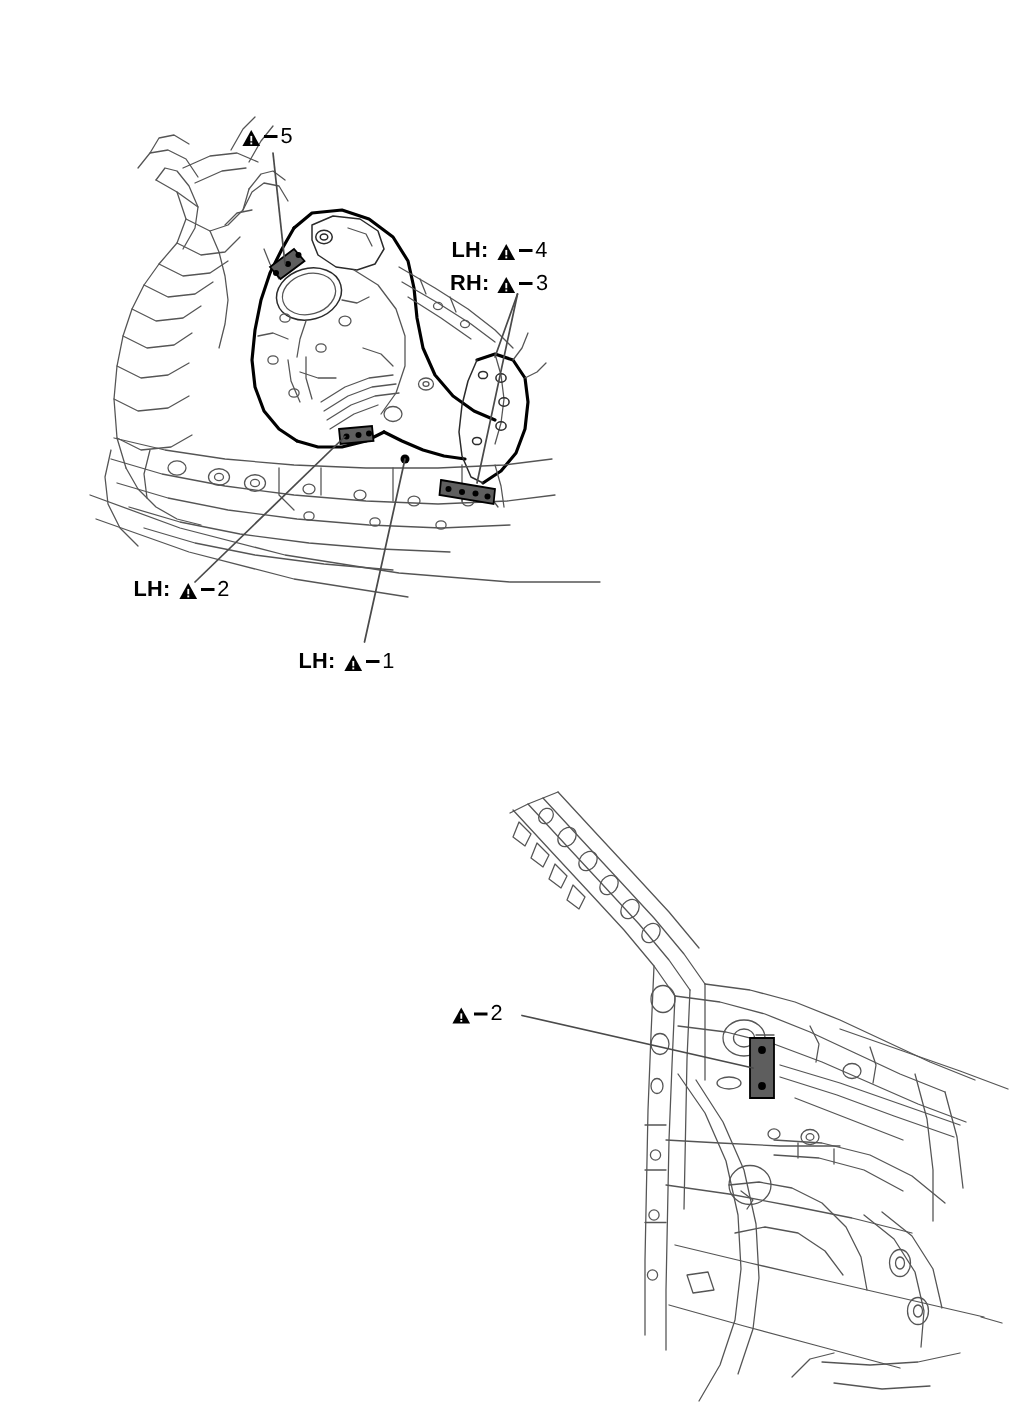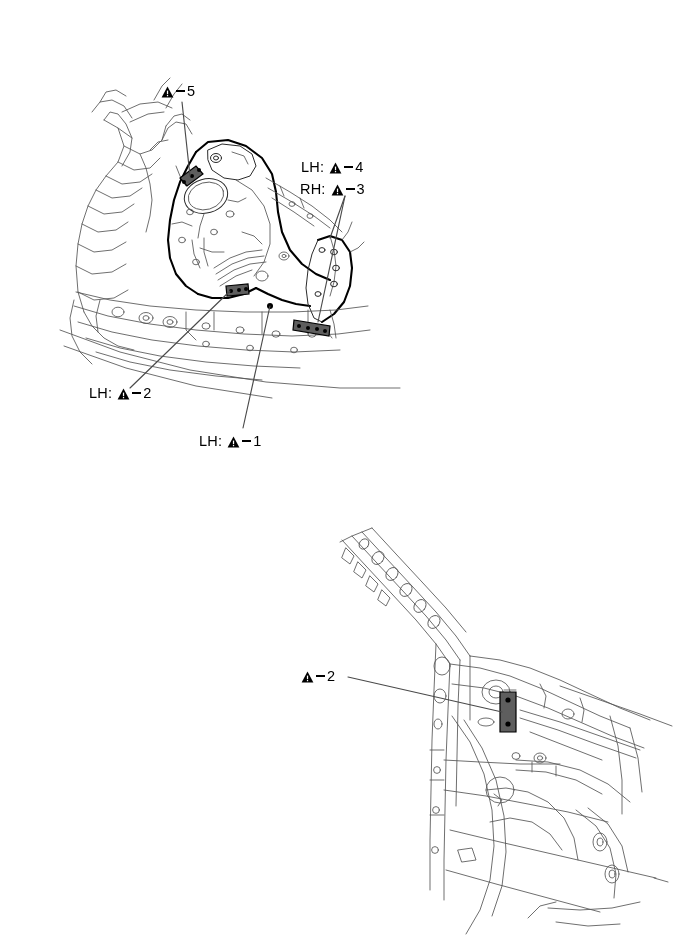--- a/index.html
+++ b/index.html
@@ -46,20 +46,21 @@
     align-items: center;
     white-space: nowrap;
     font-family: "Liberation Sans", sans-serif;
     font-size: 14.5px;
     line-height: 1;
     color: #000000;
   }
   .callout .side {
     margin-right: 5px;
     letter-spacing: 0.2px;
+    font-weight: bold;
   }
   .callout .mark {
     display: inline-block;
     width: 13px;
     height: 12px;
     margin-right: 1px;
     position: relative;
     top: 1px;
   }
   .callout .mark svg { display: block; width: 13px; height: 12px; }

